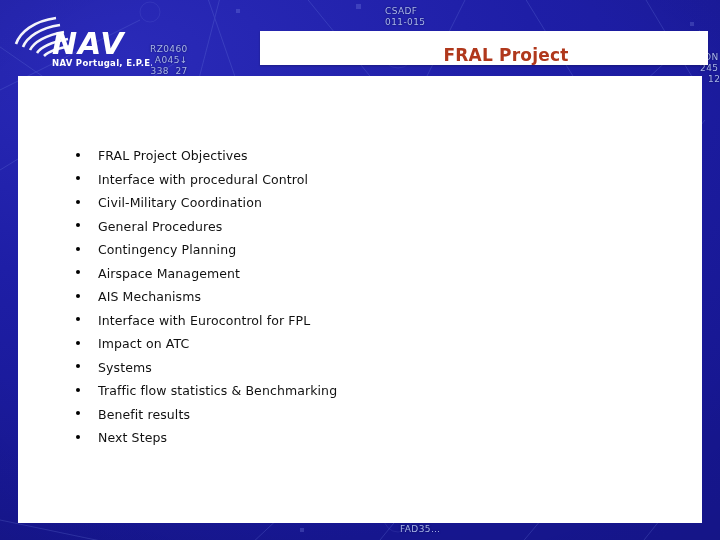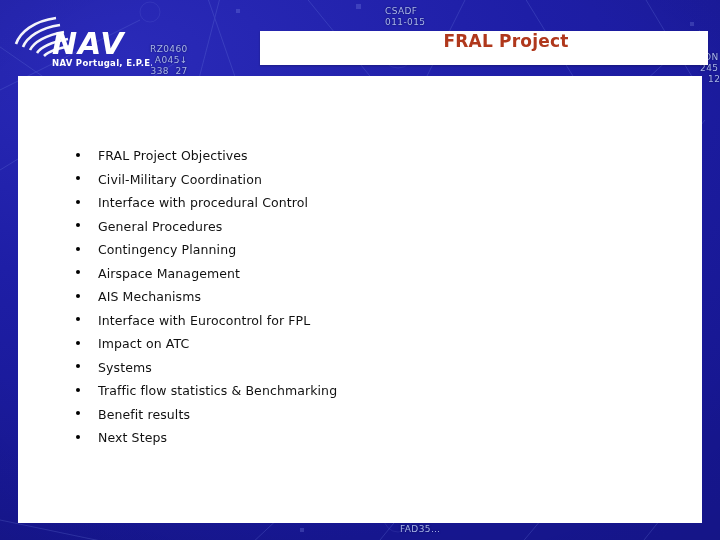--- a/index.html
+++ b/index.html
@@ -69,21 +69,21 @@
 
   
   #title-banner {
     position: absolute;
     left: 260px;
     top: 31px;
     width: 448px;
     height: 34px;
     background: #ffffff;
     display: flex;
-    align-items: flex-start;
+    align-items: flex-end;
     justify-content: center;
     box-shadow: 0 1px 2px rgba(0,0,0,0.25);
   }
   #title-text {
     font-family: "DejaVu Sans", sans-serif;
     font-size: 17px;
     font-weight: bold;
     color: #b0381c;
     letter-spacing: 0.2px;
     transform: translateX(22px);
@@ -208,22 +208,22 @@
     </svg>
   </div>
 
   <div id="title-banner">
     <span id="title-text">FRAL Project</span>
   </div>
 
   <div id="content-panel">
     <ul id="bullet-list">
         <li class="bullet-row"><span class="bullet-dot"></span><span class="bullet-label">FRAL Project Objectives</span></li>
+        <li class="bullet-row"><span class="bullet-dot"></span><span class="bullet-label">Interface with procedural Control</span></li>
         <li class="bullet-row"><span class="bullet-dot"></span><span class="bullet-label">Civil-Military Coordination</span></li>
-        <li class="bullet-row"><span class="bullet-dot"></span><span class="bullet-label">Interface with procedural Control</span></li>
         <li class="bullet-row"><span class="bullet-dot"></span><span class="bullet-label">General Procedures</span></li>
         <li class="bullet-row"><span class="bullet-dot"></span><span class="bullet-label">Contingency Planning</span></li>
         <li class="bullet-row"><span class="bullet-dot"></span><span class="bullet-label">Airspace Management</span></li>
         <li class="bullet-row"><span class="bullet-dot"></span><span class="bullet-label">AIS Mechanisms</span></li>
         <li class="bullet-row"><span class="bullet-dot"></span><span class="bullet-label">Interface with Eurocontrol for FPL</span></li>
         <li class="bullet-row"><span class="bullet-dot"></span><span class="bullet-label">Impact on ATC</span></li>
         <li class="bullet-row"><span class="bullet-dot"></span><span class="bullet-label">Systems</span></li>
         <li class="bullet-row"><span class="bullet-dot"></span><span class="bullet-label">Traffic flow statistics &amp; Benchmarking</span></li>
         <li class="bullet-row"><span class="bullet-dot"></span><span class="bullet-label">Benefit results</span></li>
         <li class="bullet-row"><span class="bullet-dot"></span><span class="bullet-label">Next Steps</span></li>

